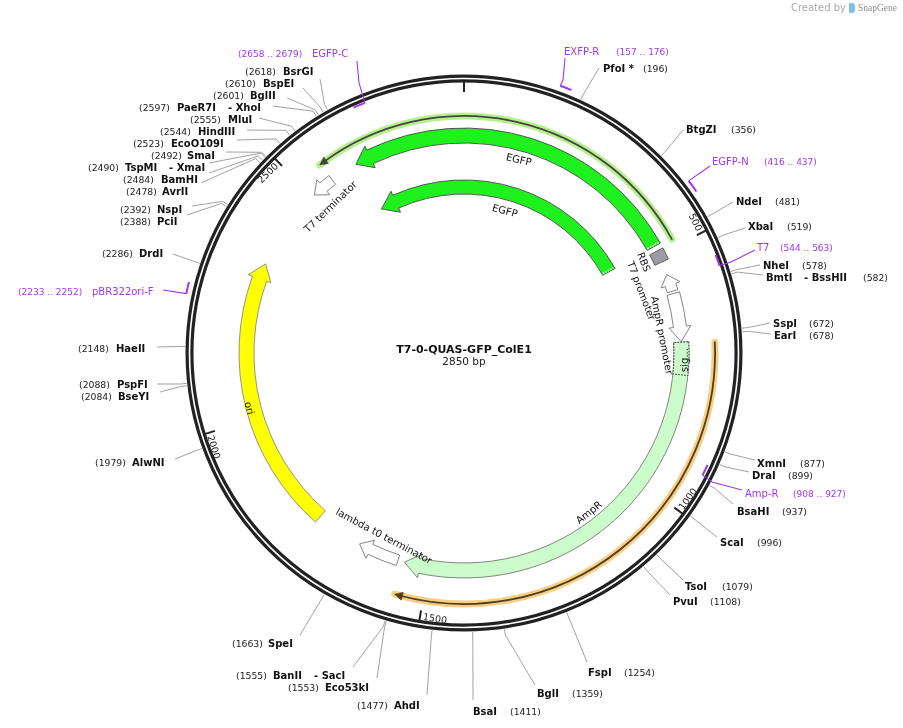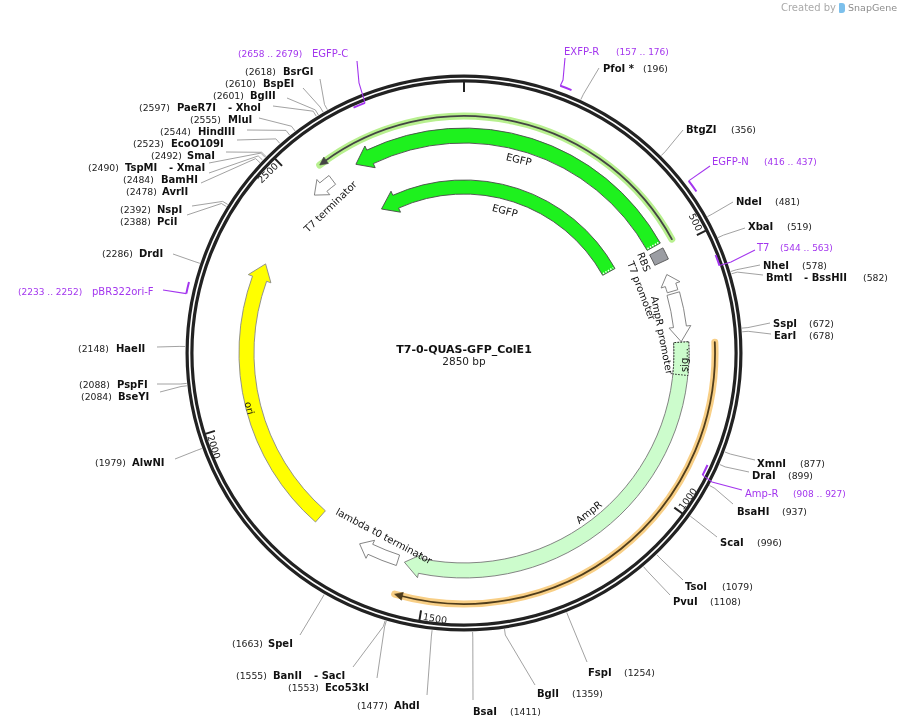--- a/index.html
+++ b/index.html
@@ -3,21 +3,21 @@
 <meta charset="utf-8">
 <style>
   html, body { margin: 0; padding: 0; background: #ffffff; }
   body { width: 903px; height: 728px; position: relative; overflow: hidden;
          font-family: "DejaVu Sans", sans-serif; }
   #map-svg { position: absolute; left: 0; top: 0; width: 903px; height: 728px; }
   .watermark { position: absolute; right: 6px; top: 2px; display: flex; align-items: center;
                gap: 3px; color: #9a9a9a; font-family: "DejaVu Sans", sans-serif; }
   .wm-prefix { font-size: 10px; color: #aaaaaa; }
   .wm-logo { width: 6px; height: 10px; background: #7cc0ec; border-radius: 1px 3px 3px 1px; }
-  .wm-brand { font-size: 9.5px; color: #8c8c8c; }
+  .wm-brand { font-size: 9.5px; color: #8c8c8c; font-family: Liberation Serif, serif; }
   .enz-name { font-weight: bold; font-size: 10px; fill: #111111; }
   .enz-num { font-size: 9.3px; fill: #222222; }
   .primer-name { font-size: 10px; fill: #a335ee; }
   .primer-range { font-size: 9px; fill: #a335ee; }
   .feat-label { font-size: 10px; fill: #111111; }
   .tick-label { font-size: 9.5px; fill: #222222; }
   .map-title { font-weight: bold; font-size: 11px; fill: #111111; }
   .map-len { font-size: 10.5px; fill: #222222; }
 </style>
 </head>

